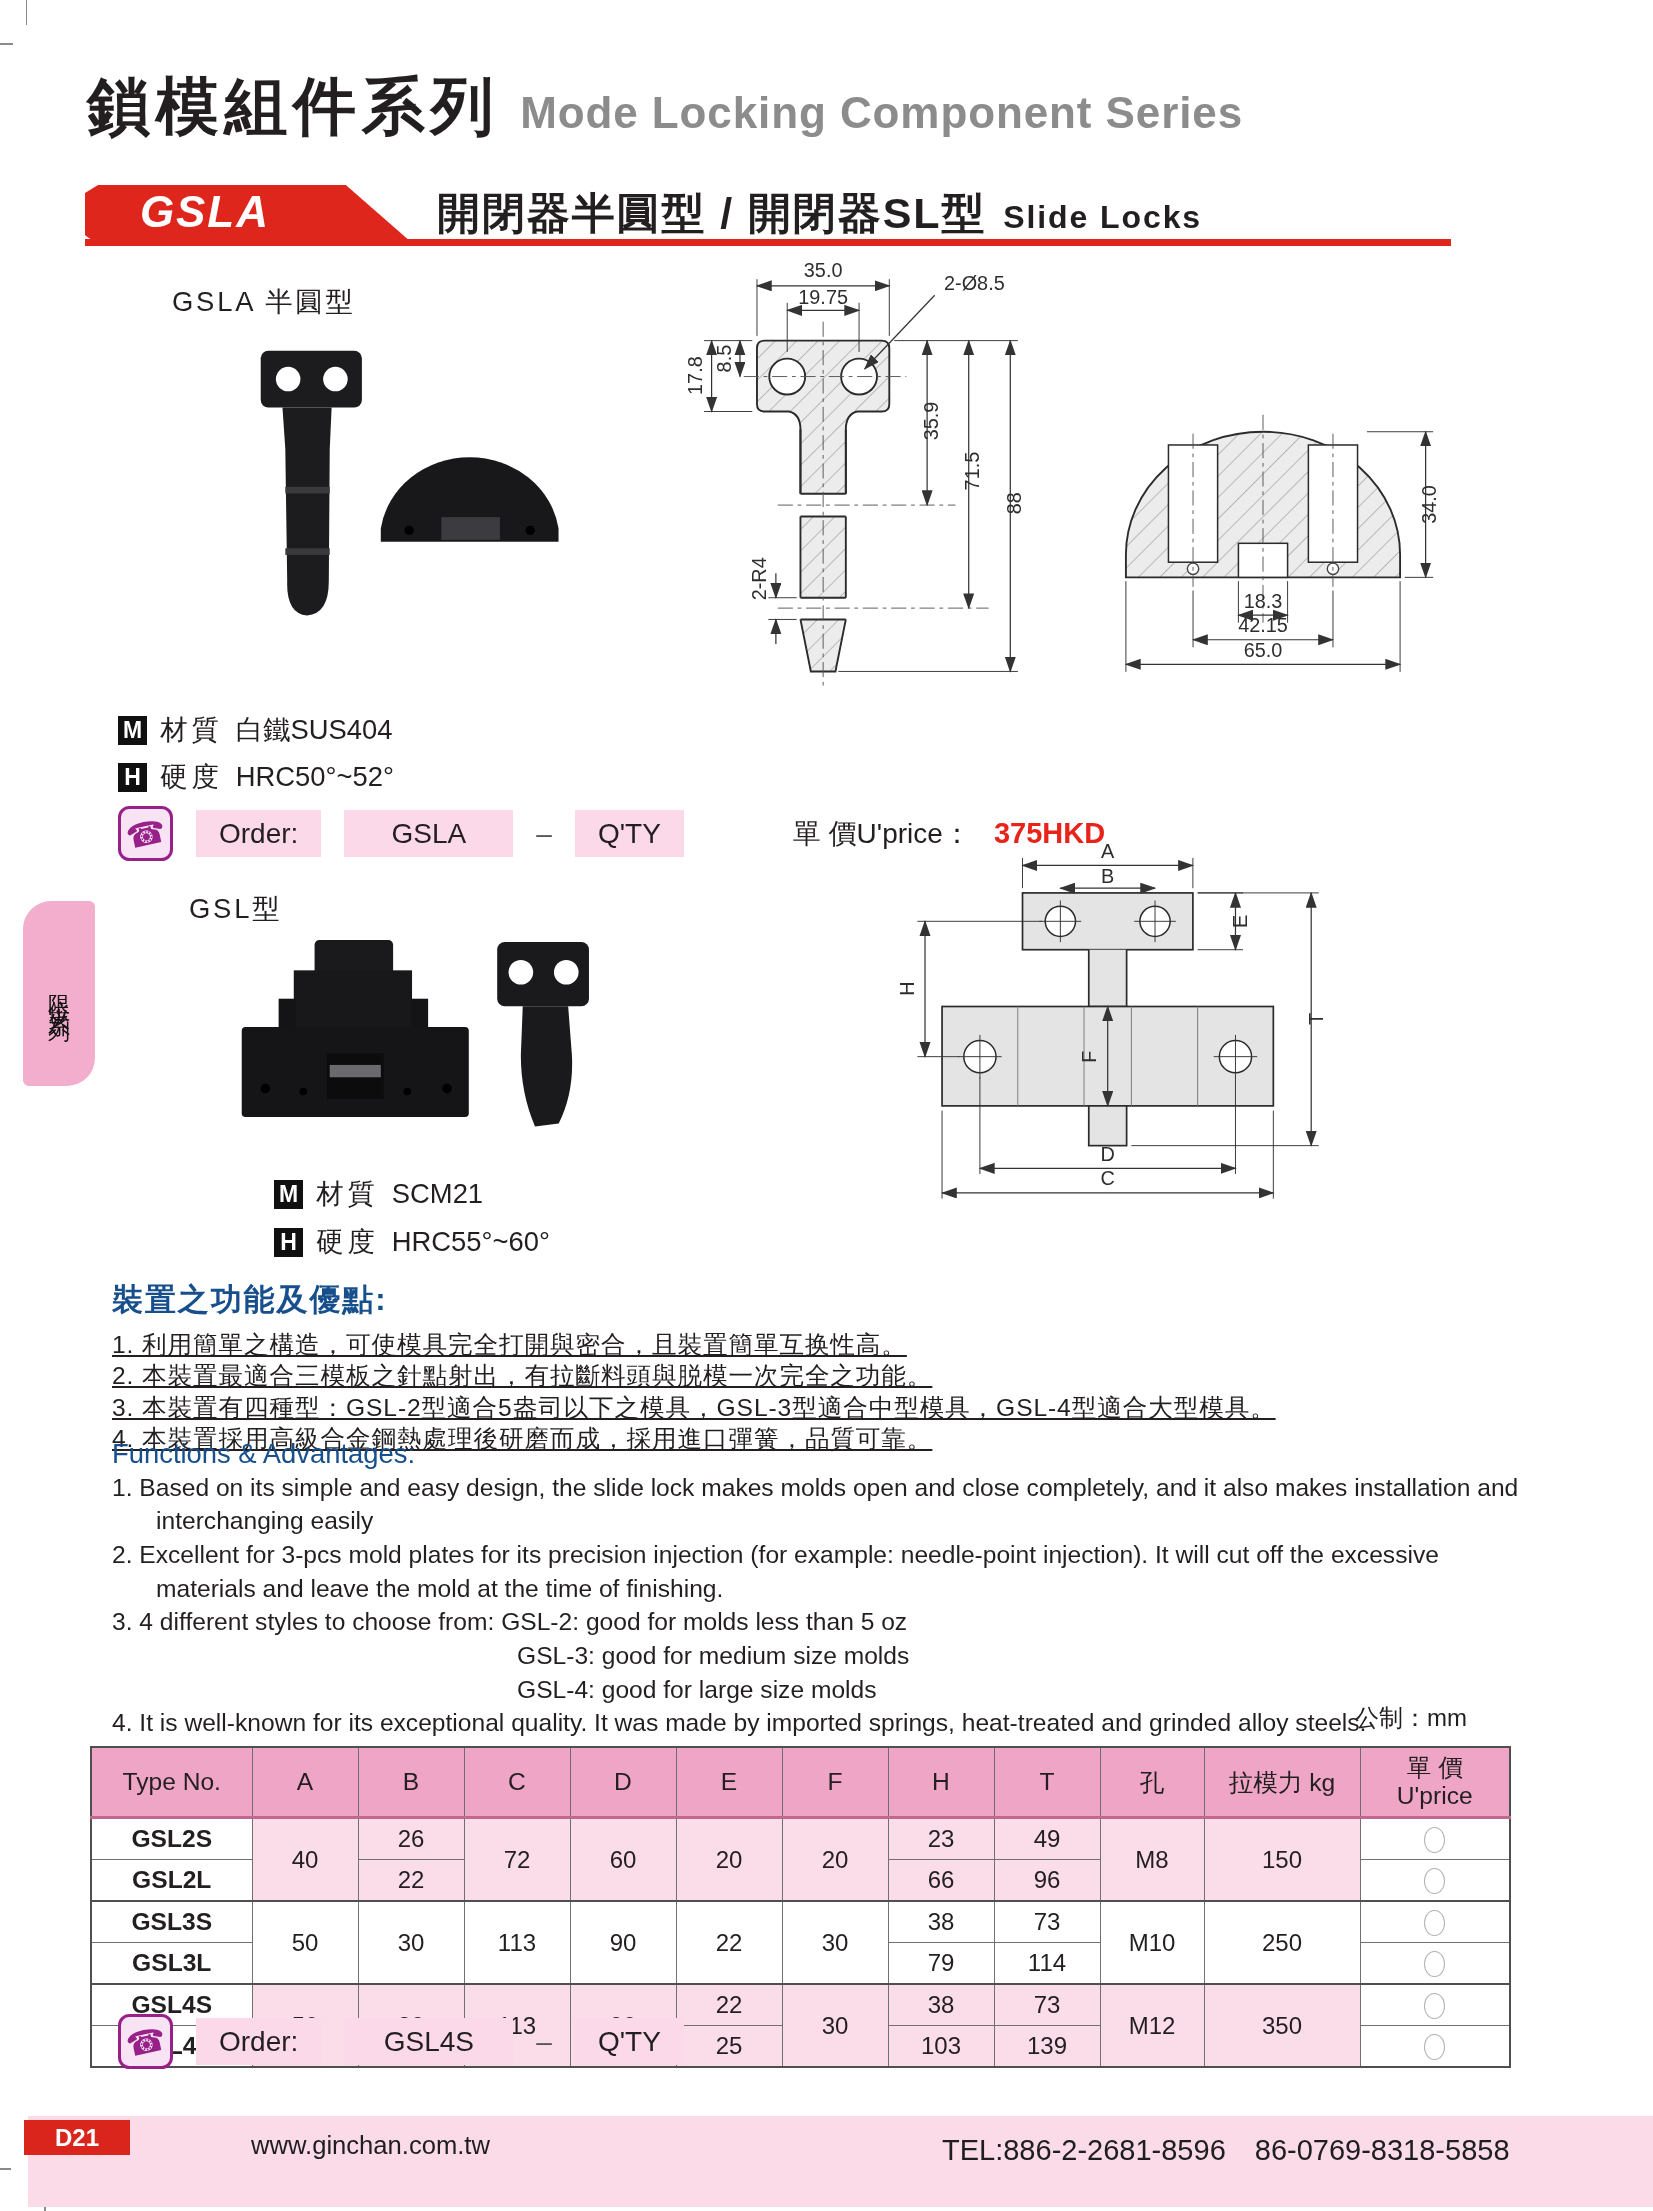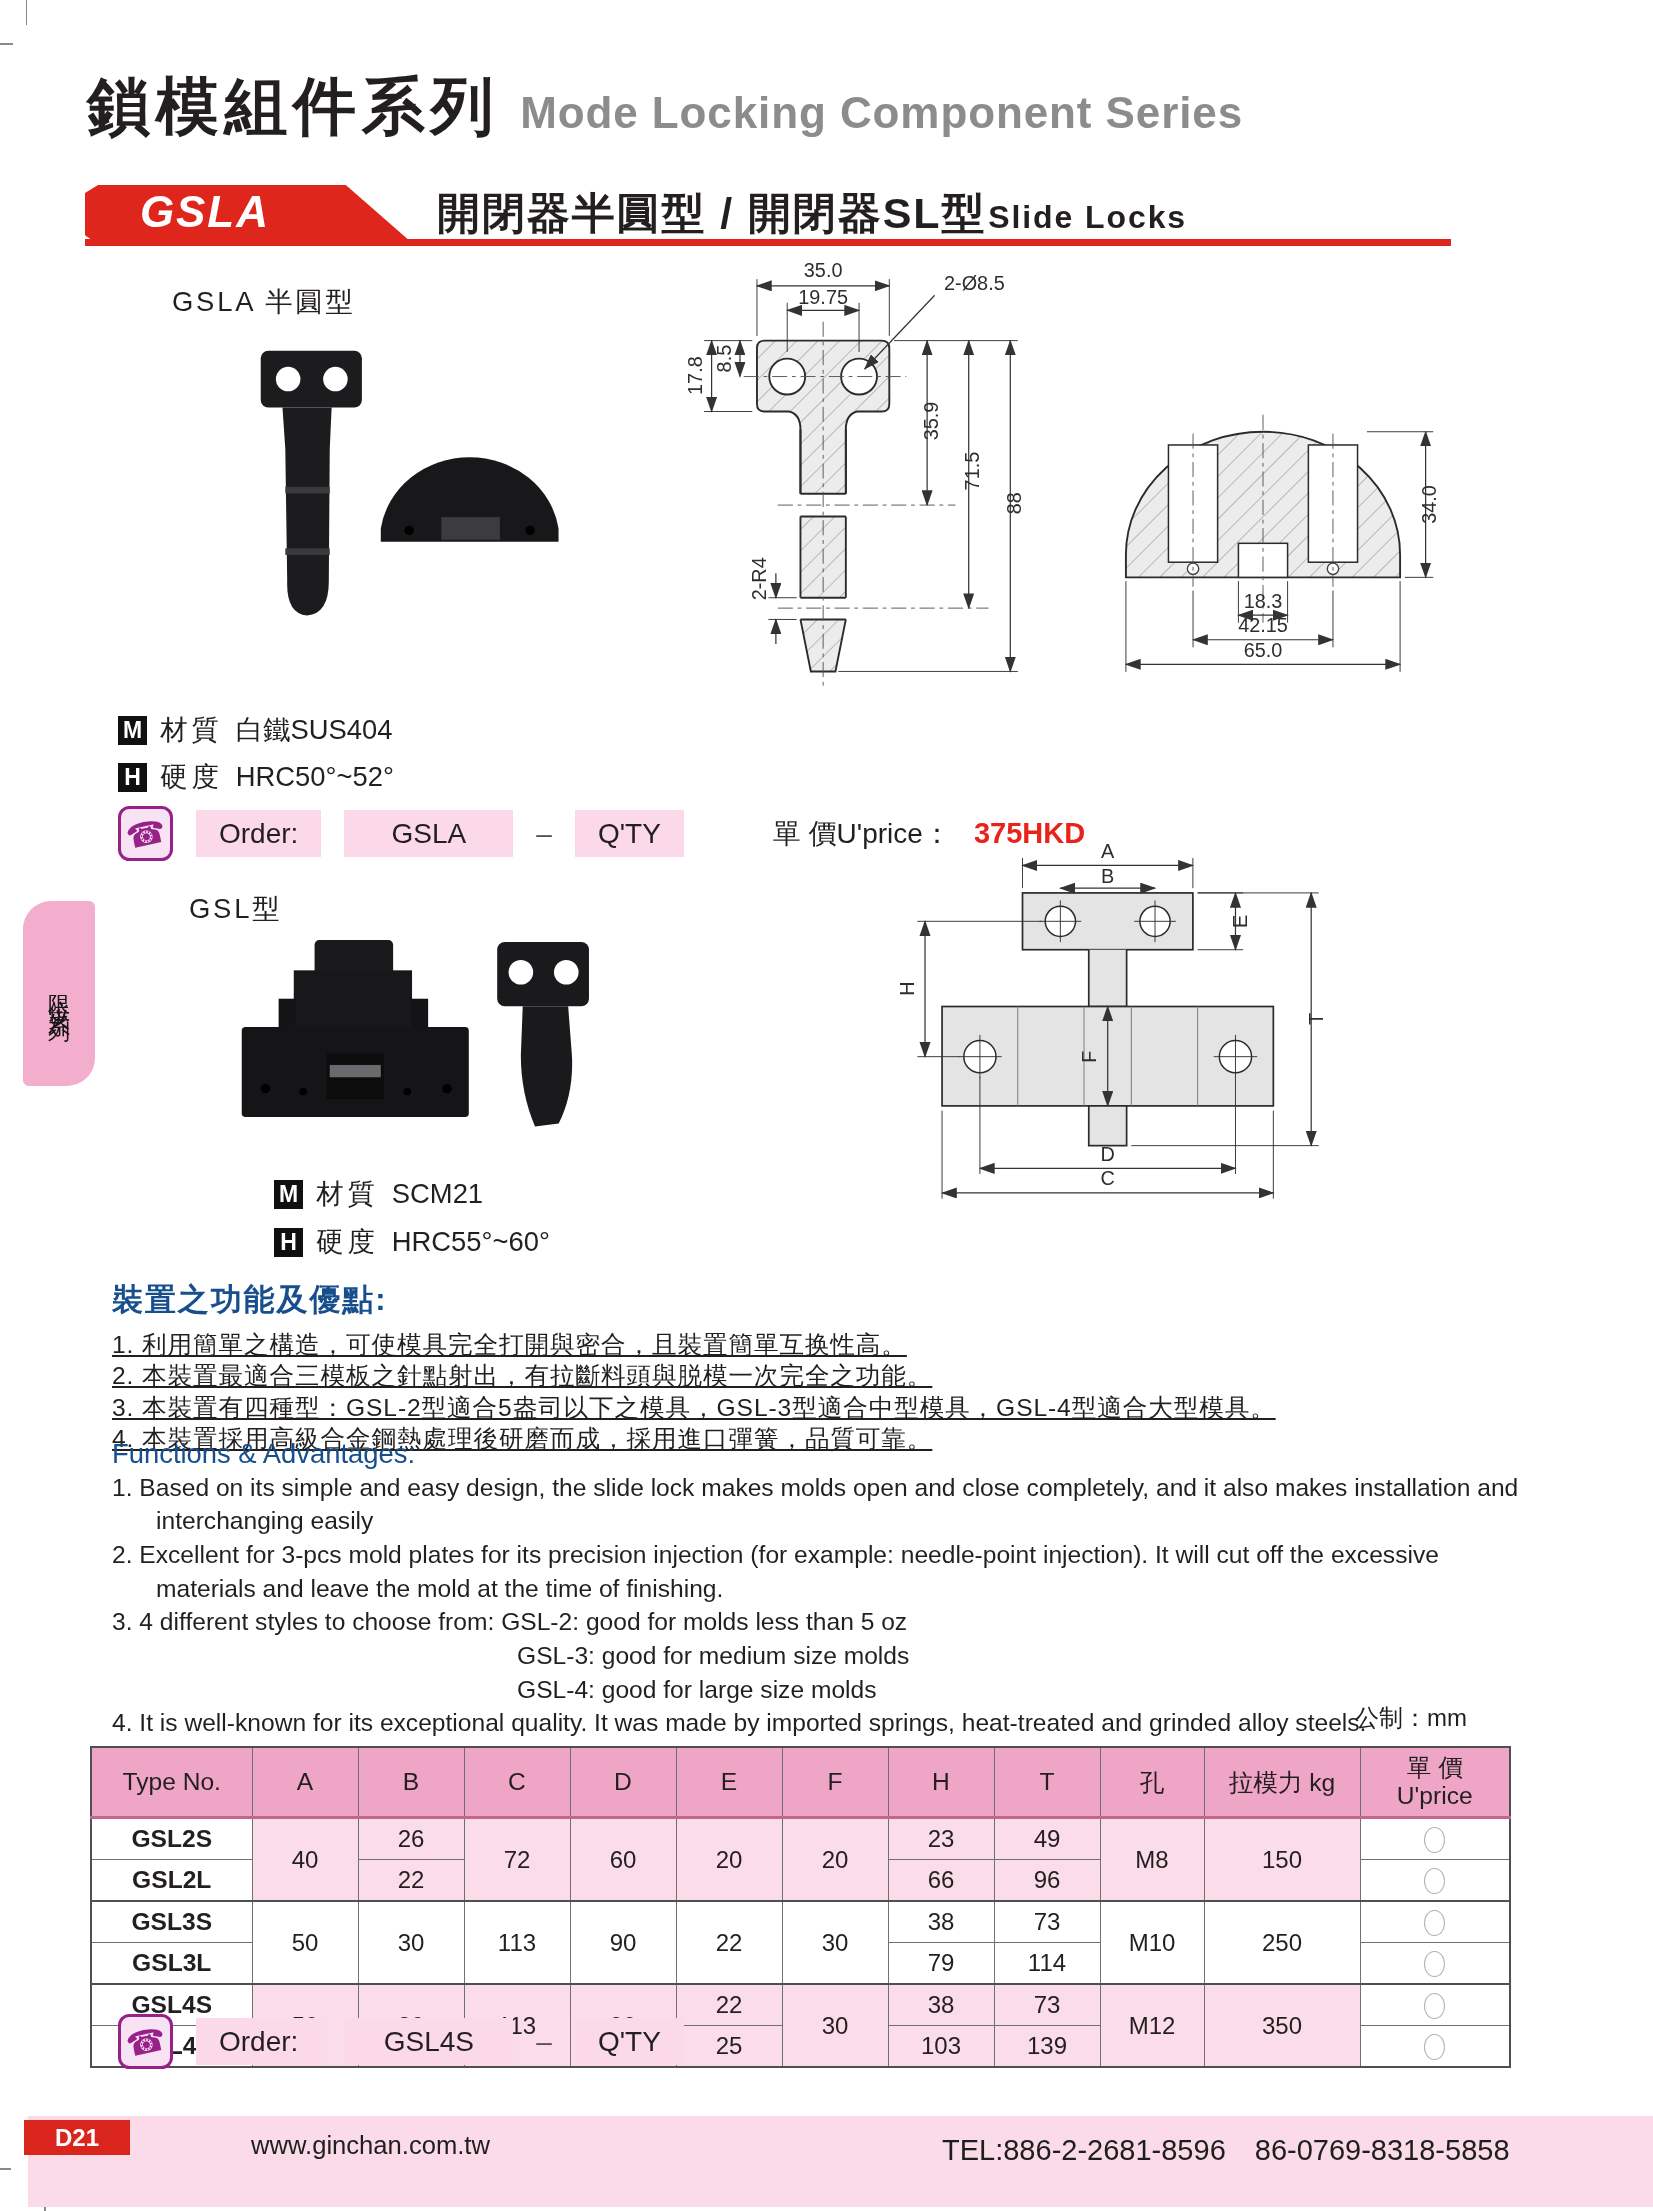--- a/index.html
+++ b/index.html
@@ -10,40 +10,40 @@
   .crop{position:absolute;background:#8a8a8a;}
 
   
   .main-title{position:absolute;left:87px;top:64px;display:flex;align-items:baseline;gap:21px;white-space:nowrap;}
   .title-zh{font-size:63px;font-weight:bold;color:#231f20;letter-spacing:5.7px;text-align:center;}
   .title-en{font-size:44px;font-weight:bold;color:#8c8c8c;letter-spacing:0.9px;}
 
   .band-red{position:absolute;left:85px;top:185px;width:326px;height:57px;background:#df261d;
             clip-path:polygon(0 14% ,4% 0,80% 0,100% 100%,3% 100%,0 88%);}
   .band-code{position:absolute;left:140px;top:187px;color:#fff;font-size:44px;font-weight:bold;font-style:italic;letter-spacing:1.9px;}
-  .band-title{position:absolute;left:437px;top:185px;display:flex;align-items:baseline;gap:2px;white-space:nowrap;}
+  .band-title{position:absolute;left:437px;top:185px;display:flex;align-items:baseline;gap:17px;white-space:nowrap;}
   .band-title-zh{font-size:43px;font-weight:bold;letter-spacing:1.9px;}
   .band-title-en{font-size:32px;font-weight:bold;letter-spacing:1.9px;}
   .band-underline{position:absolute;left:85px;top:239px;width:1366px;height:6.6px;background:#df261d;}
 
   .section-label{position:absolute;font-size:27.4px;letter-spacing:2.8px;}
 
   .mh-line{position:absolute;display:flex;align-items:center;gap:13.2px;font-size:27.4px;white-space:nowrap;}
   .mh-tag{width:29px;height:29px;background:#101010;color:#fff;font-weight:bold;font-size:23px;
           display:flex;align-items:center;justify-content:center;flex:0 0 auto;}
   .mh-label{letter-spacing:3.8px;}
 
   .order-row{position:absolute;display:flex;align-items:center;gap:23px;white-space:nowrap;}
   .phone-box{width:55px;height:55px;border:3.8px solid #982089;border-radius:11.4px;background:#f7e3f3;
              display:flex;align-items:center;justify-content:center;box-sizing:border-box;}
   .phone-glyph{font-size:32px;color:#982089;transform:rotate(-12deg);line-height:1;}
   .order-chip{background:#fbd9e9;padding:7.6px 23px;font-size:28px;}
   .chip-model{min-width:123px;text-align:center;}
   .order-dash{font-size:28px;color:#555;}
-  .price-label{font-size:28px;margin-left:66px;}
+  .price-label{font-size:28px;margin-left:86px;}
   .price-value{font-size:29px;font-weight:bold;color:#e8231a;}
 
   .side-tab{position:absolute;left:23px;top:901px;width:72px;height:185px;background:#f4aecd;
             border-radius:28px 5.7px 28px 5.7px;display:flex;align-items:center;justify-content:center;}
   .side-tab-text{writing-mode:vertical-rl;text-orientation:upright;font-size:22px;color:#141414;letter-spacing:6.6px;}
 
   .feat-zh{position:absolute;left:112px;top:1206px;width:1438px;}
   .feat-heading-zh{font-size:31px;font-weight:bold;color:#174f8c;letter-spacing:1.9px;margin-bottom:7.6px;}
   .feat-item-zh{font-size:24.6px;line-height:1.28;letter-spacing:0.9px;text-decoration:underline;}
 

